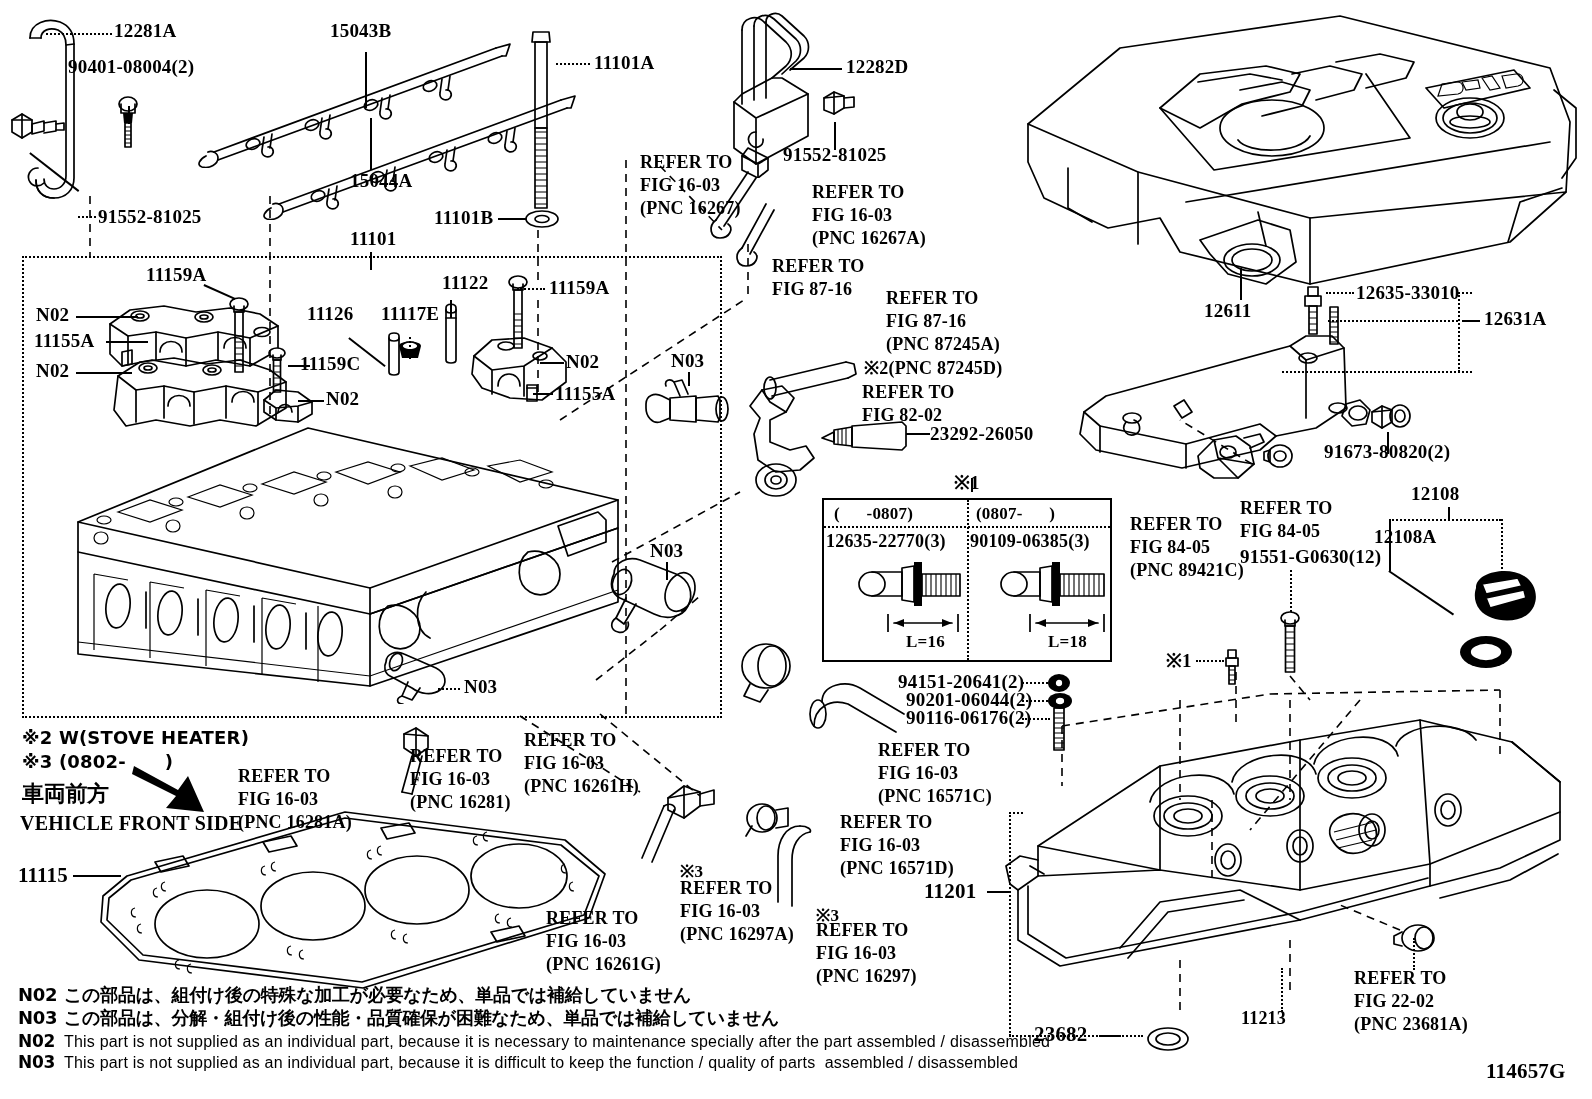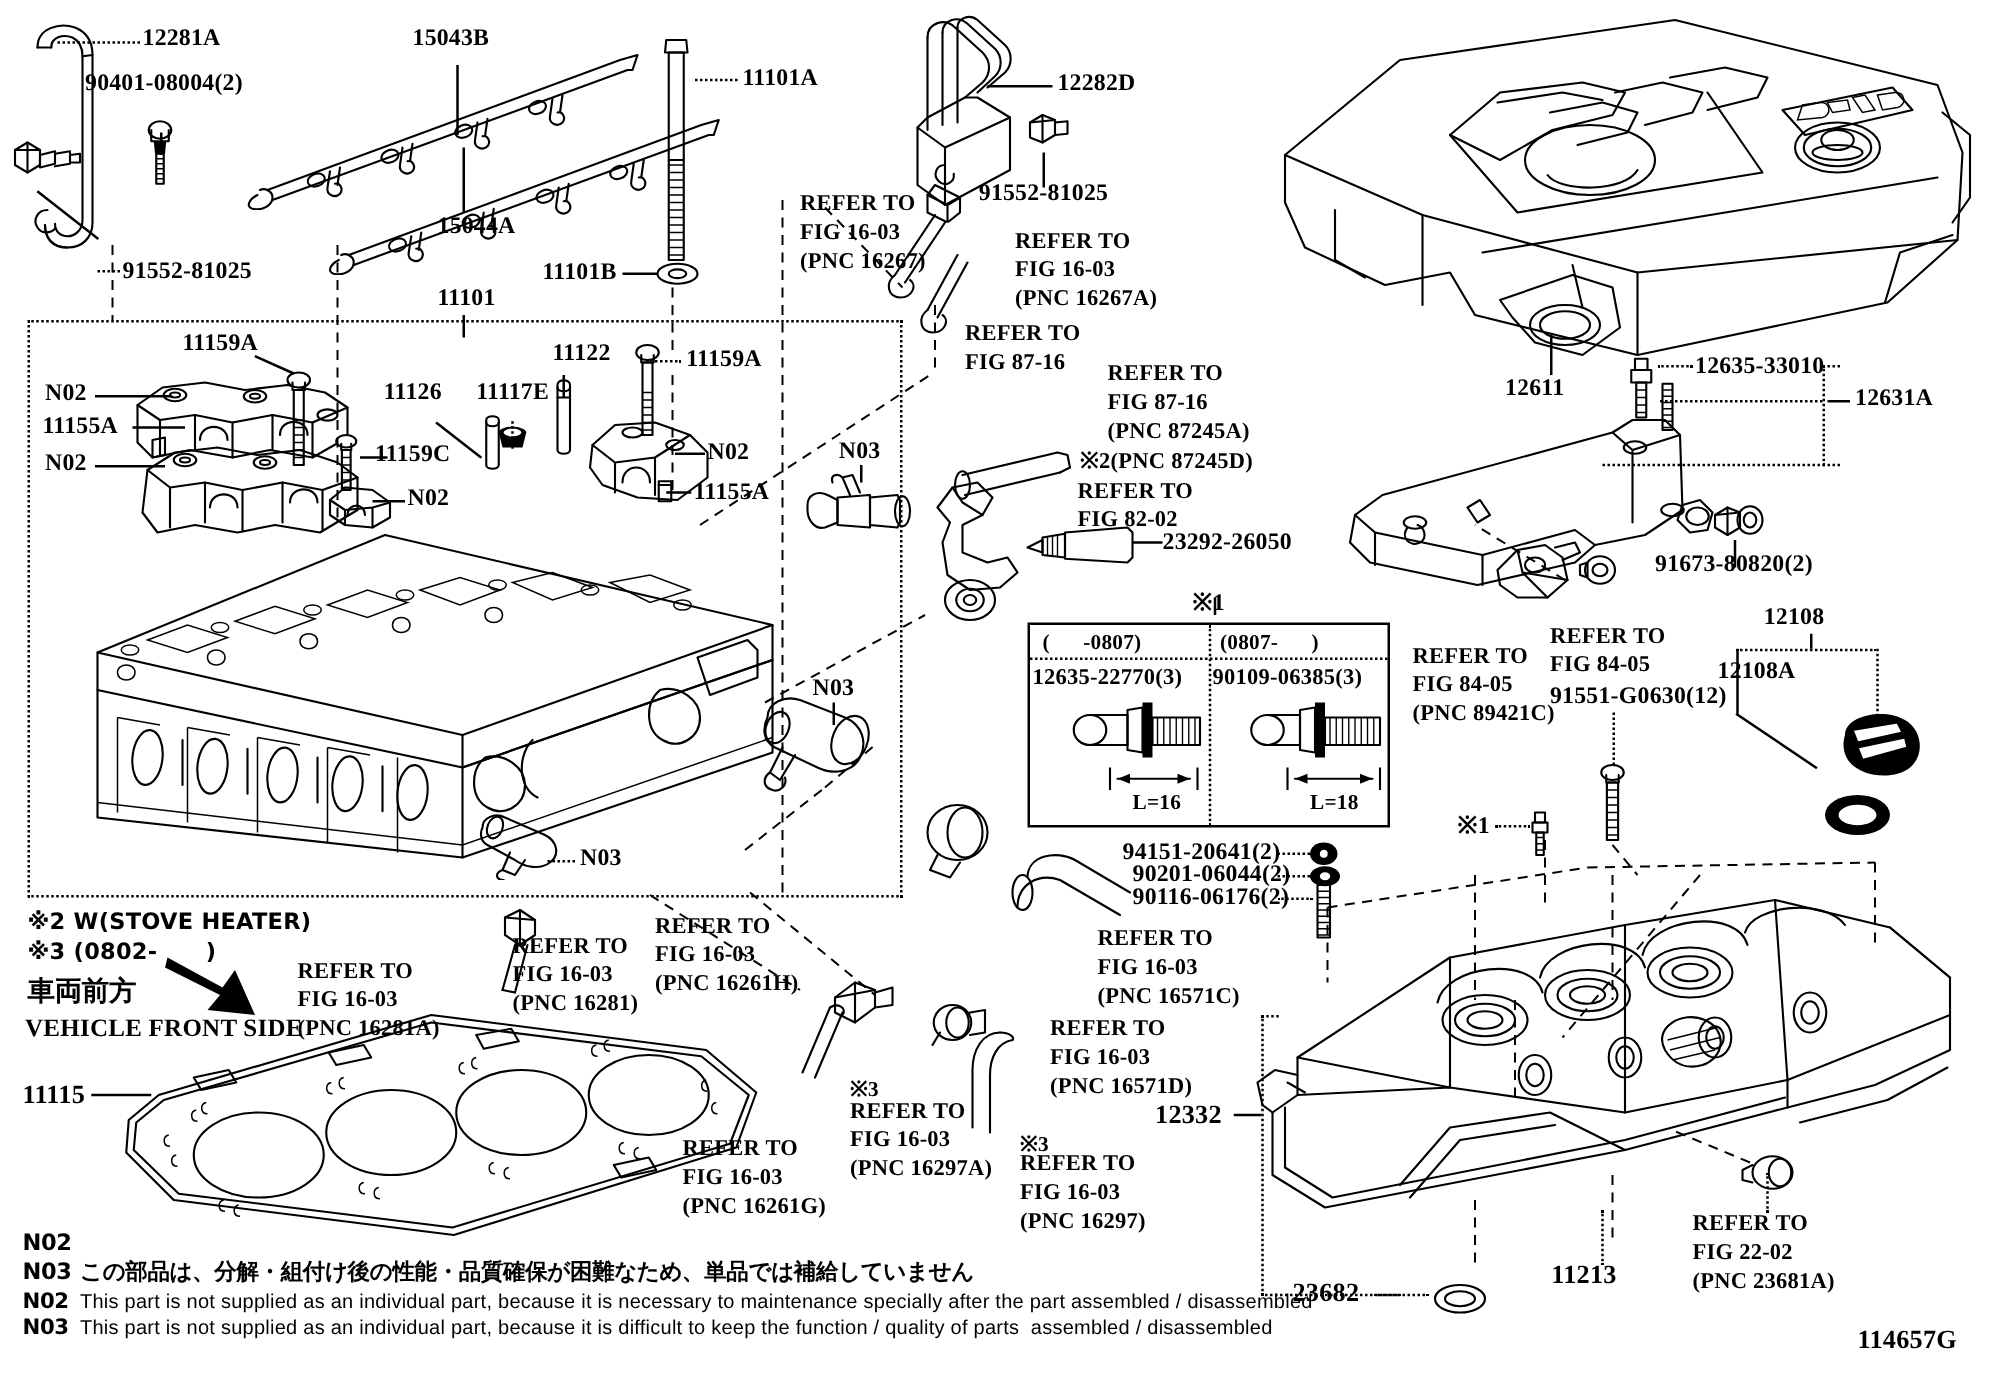--- a/index.html
+++ b/index.html
@@ -939,32 +939,33 @@
     <div class="lbl ref" style="position:relative; margin-top:2px;">(PNC 16297A)</div>
   </div>
   <div class="lbl code" style="left:816px; top:906px; font-size:17px;">※3</div>
   <div style="position:absolute; left:816px; top:920px;">
     <div class="lbl ref" style="position:relative;">REFER TO</div>
     <div class="lbl ref" style="position:relative; margin-top:2px;">FIG 16-03</div>
     <div class="lbl ref" style="position:relative; margin-top:2px;">(PNC 16297)</div>
   </div>
 
   <div class="lbl code" style="left:18px; top:864px; font-size:21px;">11115</div>
-  <div class="lbl code" style="left:924px; top:880px; font-size:21px;">12332</div>
+  <div class="lbl code" style="left:924px; top:880px; font-size:21px;">11201</div>
   <div class="lbl code" style="left:1034px; top:1023px; font-size:21px;">23682</div>
-  <div class="lbl code" style="left:1241px; top:1008px; font-size:21px;">11213</div>
+  <div class="lbl code" style="left:1241px; top:1008px; font-size:18px;">11213</div>
   <div style="position:absolute; left:1354px; top:968px;">
     <div class="lbl ref" style="position:relative;">REFER TO</div>
     <div class="lbl ref" style="position:relative; margin-top:2px;">FIG 22-02</div>
     <div class="lbl ref" style="position:relative; margin-top:2px;">(PNC 23681A)</div>
   </div>
 
   <div style="position:absolute; left:18px; top:985px;">
     <div style="display:flex; align-items:baseline; margin-bottom:3px;">
       <span class="lbl jp" style="position:relative; width:46px; font-size:18px;">N02</span>
+      <span class="lbl jp" style="position:relative; font-size:18px;">この部品は、組付け後の特殊な加工が必要なため、単品では補給していません</span>
     </div>
     <div style="display:flex; align-items:baseline; margin-bottom:4px;">
       <span class="lbl jp" style="position:relative; width:46px; font-size:18px;">N03</span>
       <span class="lbl jp" style="position:relative; font-size:18px;">この部品は、分解・組付け後の性能・品質確保が困難なため、単品では補給していません</span>
     </div>
     <div style="display:flex; align-items:baseline; margin-bottom:2px;">
       <span class="lbl jp" style="position:relative; width:46px; font-size:17px;">N02</span>
       <span class="lbl eng-note" style="position:relative;">This part is not supplied as an individual part, because it is necessary to maintenance specially after the part assembled / disassembled</span>
     </div>
     <div style="display:flex; align-items:baseline;">

